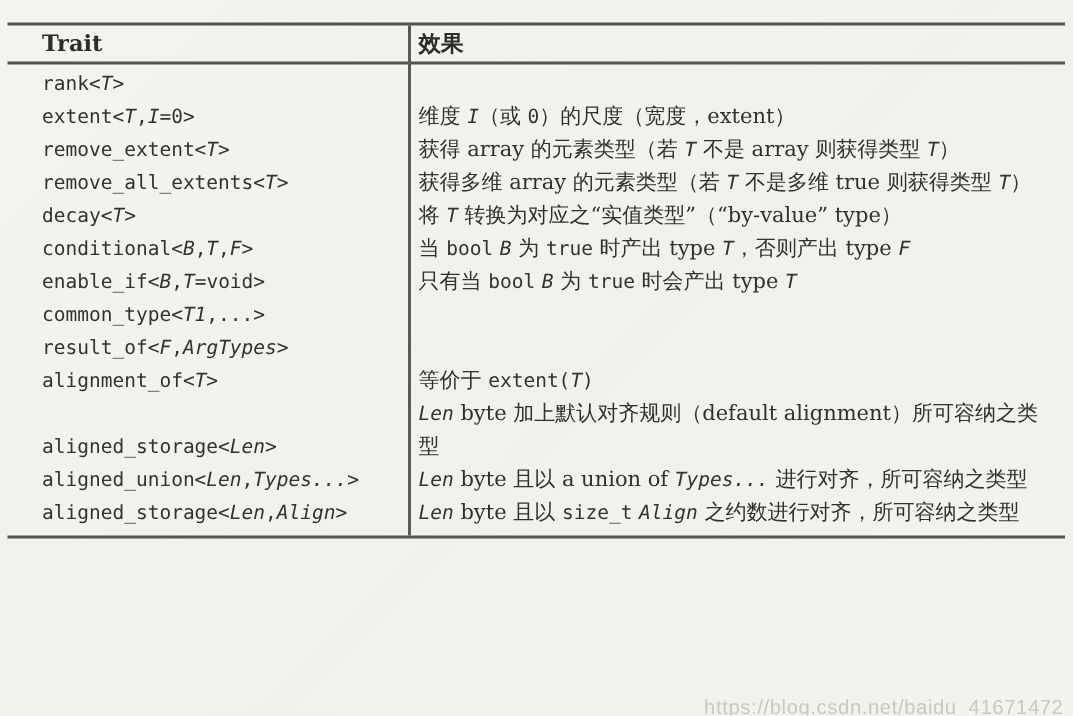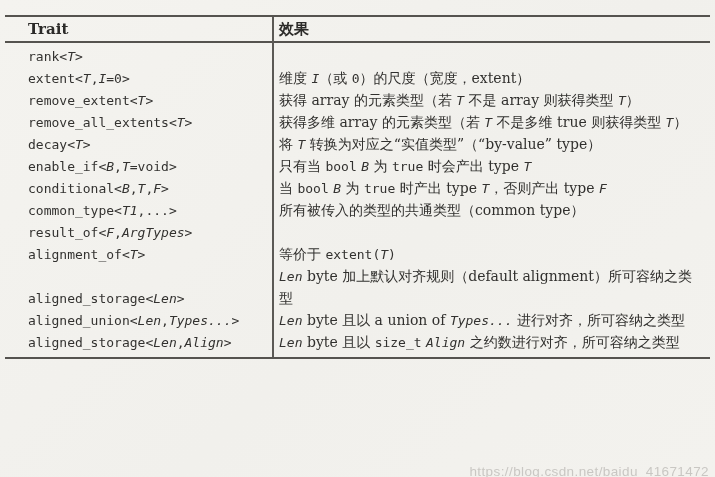--- a/index.html
+++ b/index.html
@@ -122,30 +122,29 @@
         </div>
         <div class="row">
           <div class="cell-l"><span class="s-c">remove_all_extents&lt;</span><span class="s-ci">T</span><span class="s-c">&gt;</span></div>
           <div class="cell-r"><span class="s-n">获得多维 array 的元素类型（若 </span><span class="s-ci">T</span><span class="s-n"> 不是多维 true 则获得类型 </span><span class="s-ci">T</span><span class="s-n">）</span></div>
         </div>
         <div class="row">
           <div class="cell-l"><span class="s-c">decay&lt;</span><span class="s-ci">T</span><span class="s-c">&gt;</span></div>
           <div class="cell-r"><span class="s-n">将 </span><span class="s-ci">T</span><span class="s-n"> 转换为对应之“实值类型”（“by-value” type）</span></div>
         </div>
         <div class="row">
+          <div class="cell-l"><span class="s-c">conditional&lt;</span><span class="s-ci">B</span><span class="s-c">,</span><span class="s-ci">T</span><span class="s-c">,</span><span class="s-ci">F</span><span class="s-c">&gt;</span></div>
+          <div class="cell-r"><span class="s-n">当 </span><span class="s-c">bool</span><span class="s-n"> </span><span class="s-ci">B</span><span class="s-n"> 为 </span><span class="s-c">true</span><span class="s-n"> 时产出 type </span><span class="s-ci">T</span><span class="s-n">，否则产出 type </span><span class="s-ci">F</span></div>
+        </div>
+        <div class="row">
           <div class="cell-l"><span class="s-c">enable_if&lt;</span><span class="s-ci">B</span><span class="s-c">,</span><span class="s-ci">T</span><span class="s-c">=void&gt;</span></div>
           <div class="cell-r"><span class="s-n">只有当 </span><span class="s-c">bool</span><span class="s-n"> </span><span class="s-ci">B</span><span class="s-n"> 为 </span><span class="s-c">true</span><span class="s-n"> 时会产出 type </span><span class="s-ci">T</span></div>
         </div>
         <div class="row">
-          <div class="cell-l"><span class="s-c">conditional&lt;</span><span class="s-ci">B</span><span class="s-c">,</span><span class="s-ci">T</span><span class="s-c">,</span><span class="s-ci">F</span><span class="s-c">&gt;</span></div>
-          <div class="cell-r"><span class="s-n">当 </span><span class="s-c">bool</span><span class="s-n"> </span><span class="s-ci">B</span><span class="s-n"> 为 </span><span class="s-c">true</span><span class="s-n"> 时产出 type </span><span class="s-ci">T</span><span class="s-n">，否则产出 type </span><span class="s-ci">F</span></div>
-        </div>
-        <div class="row">
           <div class="cell-l"><span class="s-c">common_type&lt;</span><span class="s-ci">T1</span><span class="s-c">,...&gt;</span></div>
-          <div class="cell-r"><span class="s-n">所有被传入的类型的共通类型（common type）</span></div>
         </div>
         <div class="row">
           <div class="cell-l"><span class="s-c">result_of&lt;</span><span class="s-ci">F</span><span class="s-c">,</span><span class="s-ci">ArgTypes</span><span class="s-c">&gt;</span></div>
         </div>
         <div class="row">
           <div class="cell-l"><span class="s-c">alignment_of&lt;</span><span class="s-ci">T</span><span class="s-c">&gt;</span></div>
           <div class="cell-r"><span class="s-n">等价于 </span><span class="s-c">extent(</span><span class="s-ci">T</span><span class="s-c">)</span></div>
         </div>
         <div class="row">
           <div class="cell-l"><span class="s-c">aligned_storage&lt;</span><span class="s-ci">Len</span><span class="s-c">&gt;</span></div>

